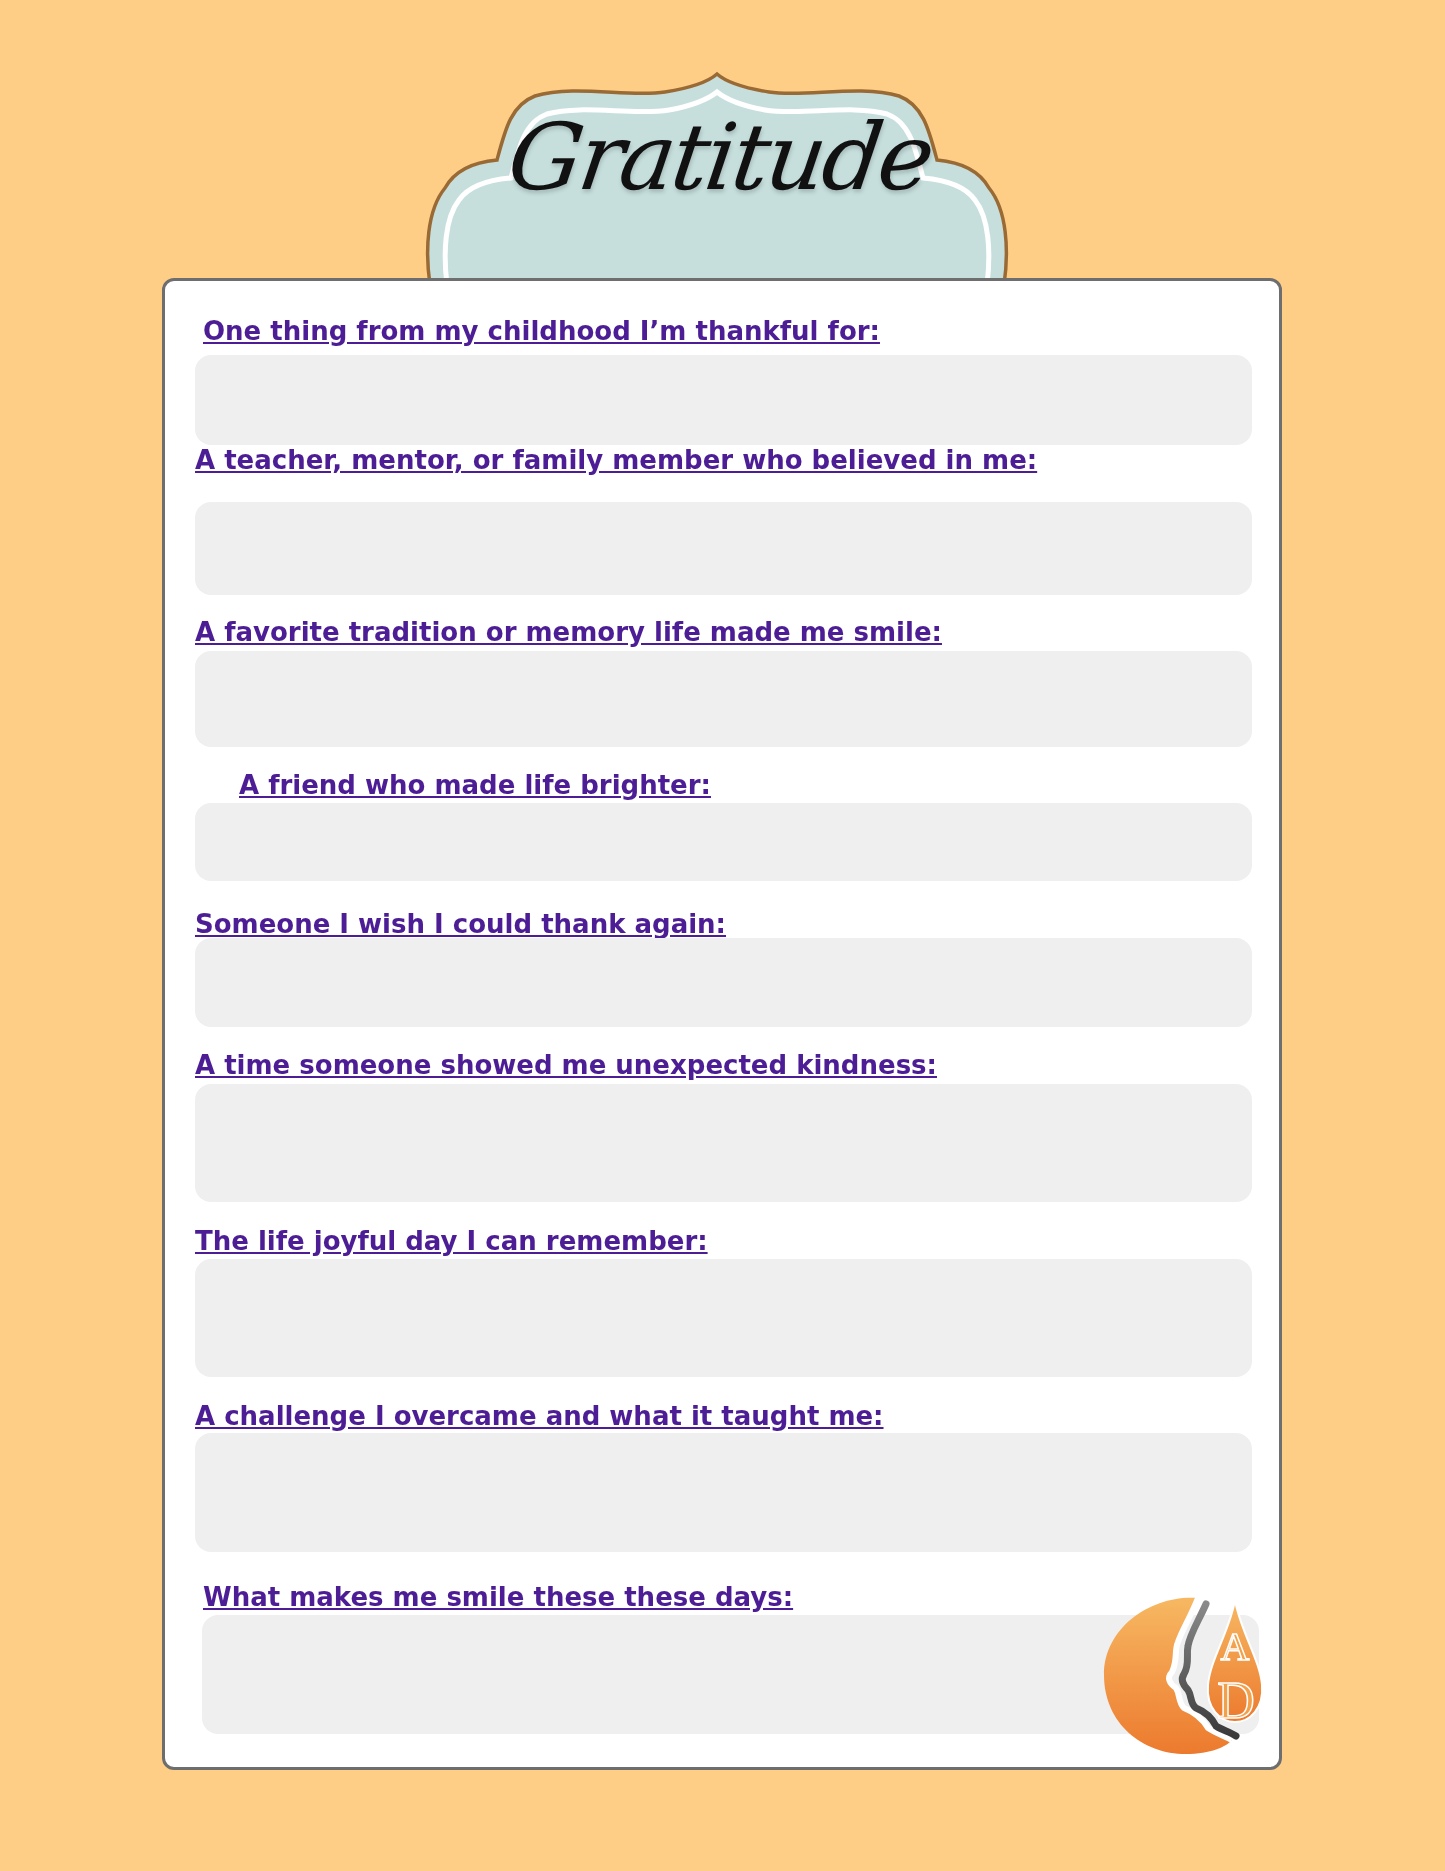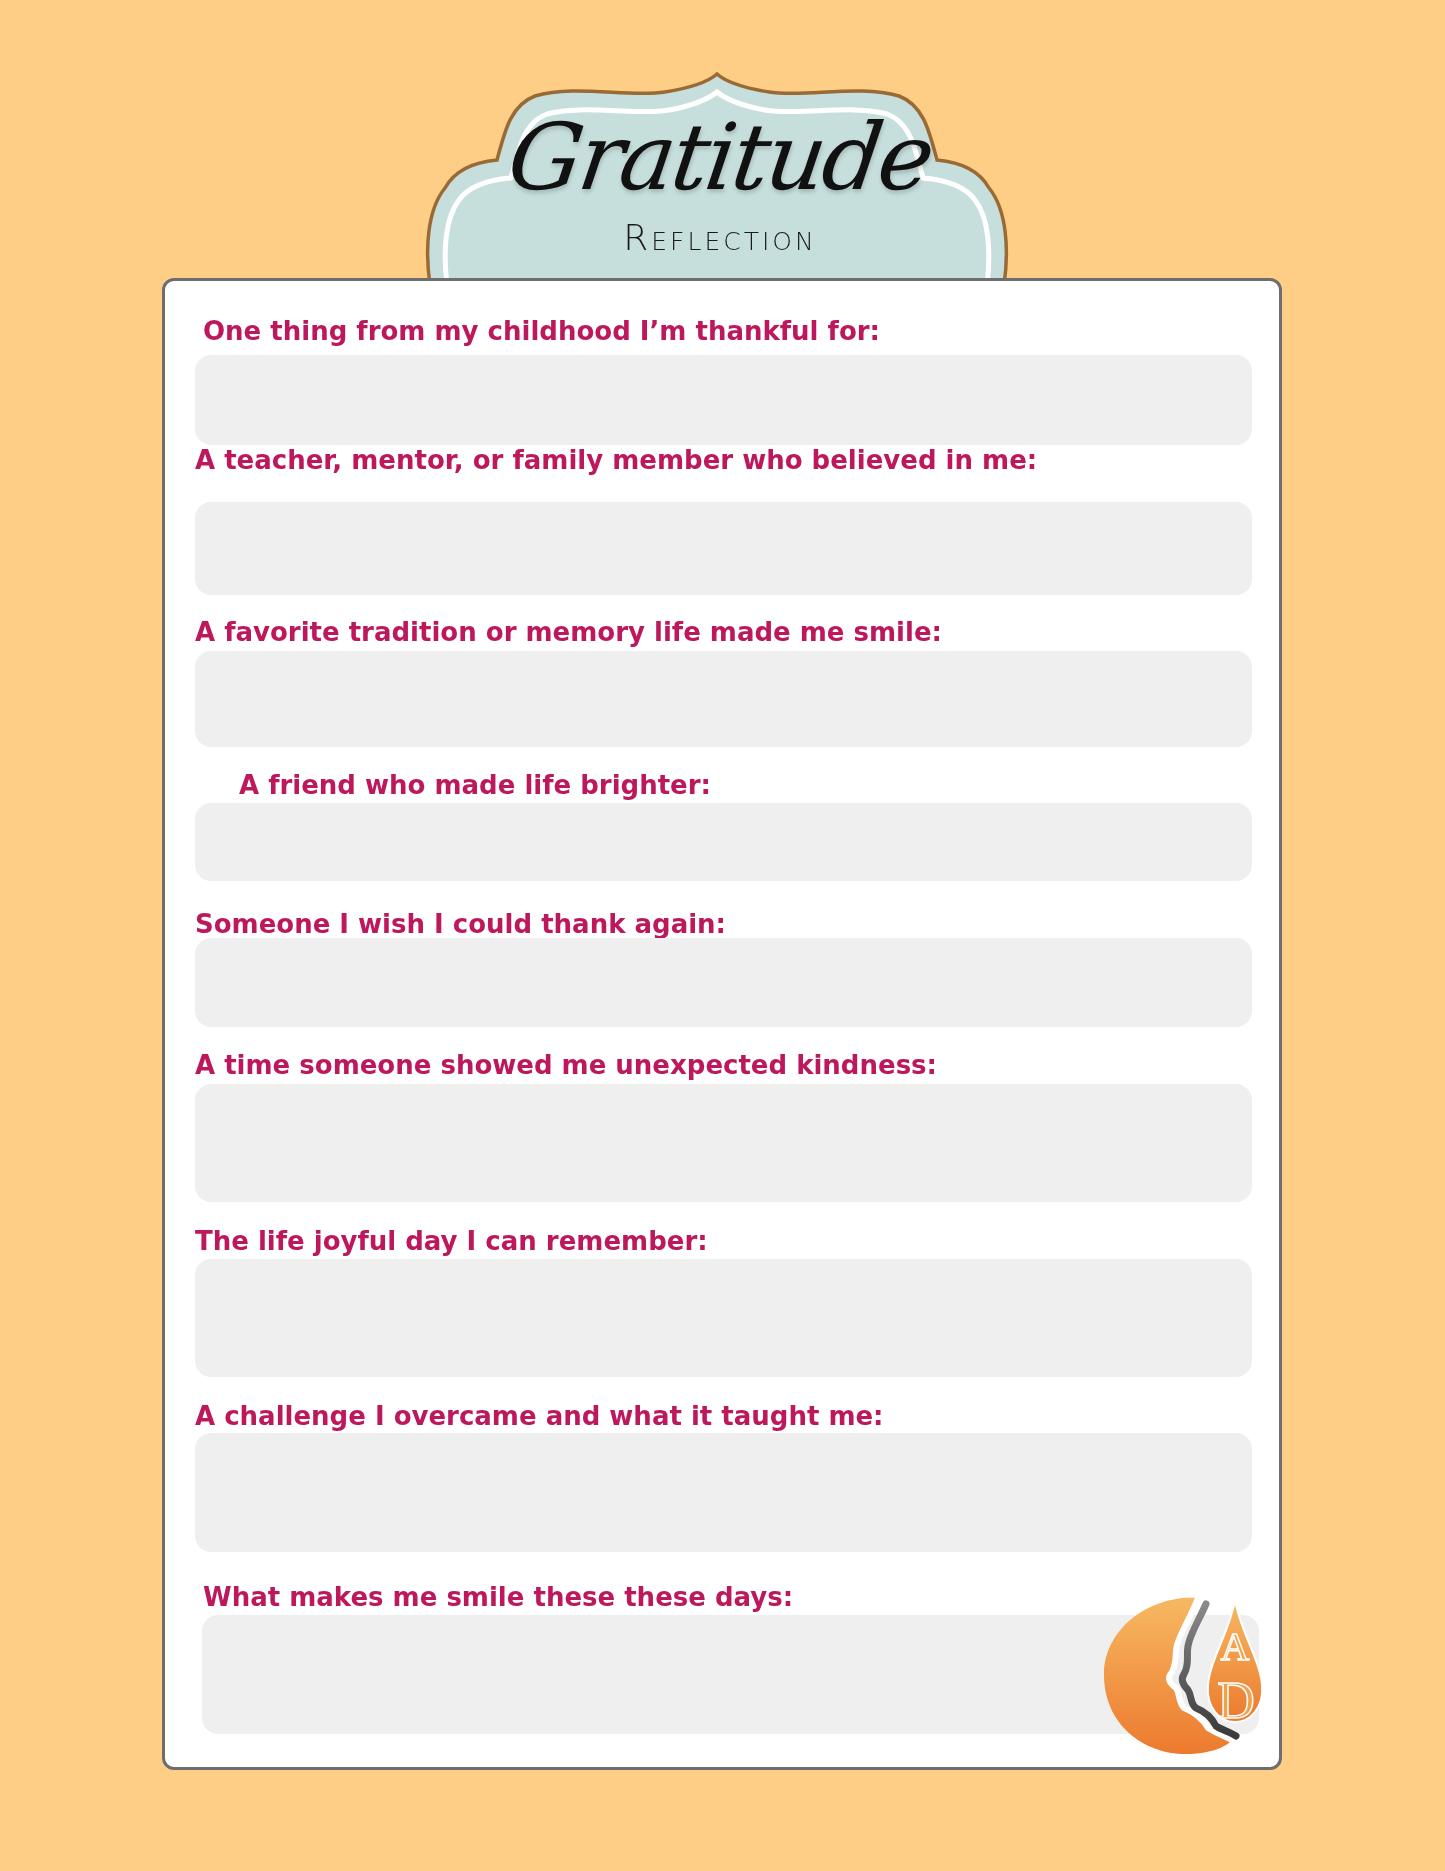--- a/index.html
+++ b/index.html
@@ -43,23 +43,24 @@
       width: 1120px; height: 1492px;
       background: #ffffff;
       border: 3px solid #6e6e6e;
       border-radius: 12px;
       box-sizing: border-box;
     }
     .field-label {
       position: absolute;
       font-family: "DejaVu Sans", "Liberation Sans", sans-serif;
       font-weight: bold;
-      color: #be185d;
+      color: #4c1d95;
       white-space: nowrap;
       line-height: 1;
+      text-decoration: underline;
     }
     .field-box {
       position: absolute;
       background: #EFEFEF;
       border-radius: 16px;
     }
     .logo {
       position: absolute; left: 1100px; top: 1590px;
       width: 170px; height: 170px;
     }
@@ -86,21 +87,20 @@
              C 94 76, 100 52, 122 44
              C 158 34, 208 46, 244 40
              C 266 36, 282 30, 292 22
              C 302 30, 318 36, 340 40
              C 376 46, 426 34, 462 44
              C 484 52, 490 76, 498 108
              C 522 110, 540 116, 550 130
              C 564 148, 566 182, 562 215" fill="none" stroke="#ffffff" stroke-width="5"></path>
   </svg>
   <div class="title-script">Gratitude</div>
-  <div class="title-sub">Reflection</div>
 </div>
 
 <div class="card"></div>
 
 <div class="field-label" style="left:203px; top:318px; font-size:26px;">One thing from my childhood I’m thankful for:</div>
 <div class="field-box" style="left:195px; top:355px; width:1057px; height:90px;"></div>
 
 <div class="field-label" style="left:195px; top:447px; font-size:26px;">A teacher, mentor, or family member who believed in me:</div>
 <div class="field-box" style="left:195px; top:502px; width:1057px; height:93px;"></div>
 

